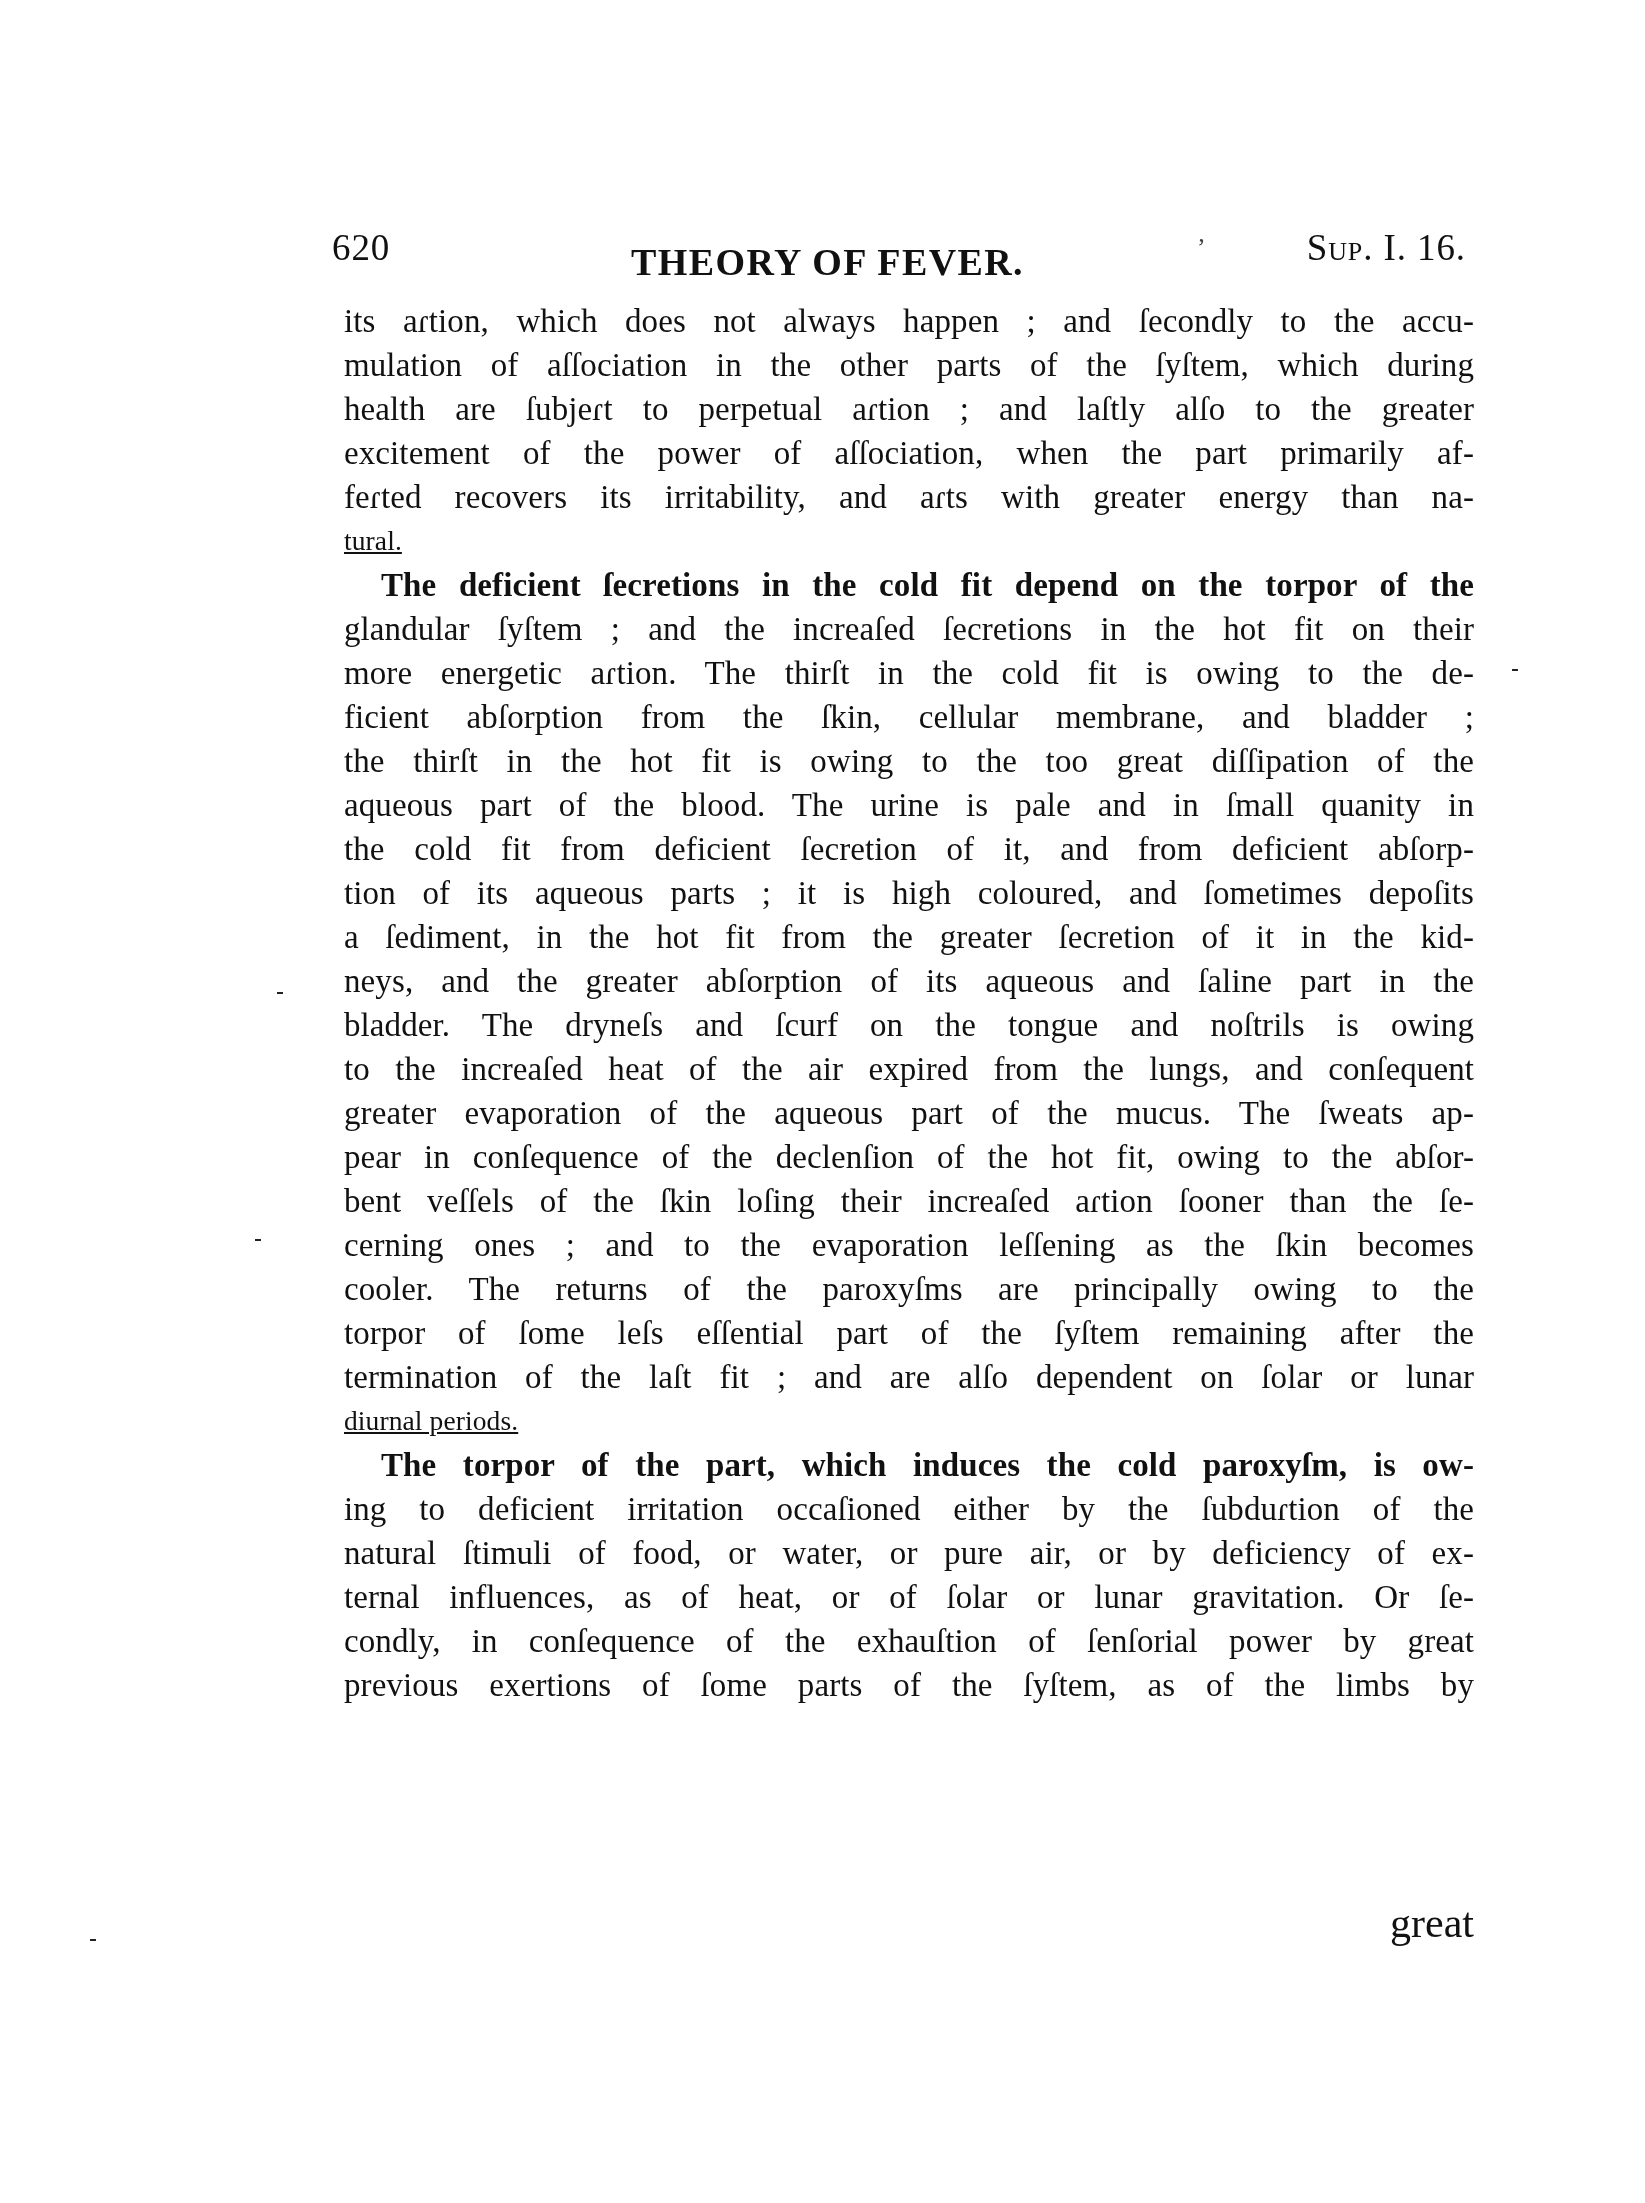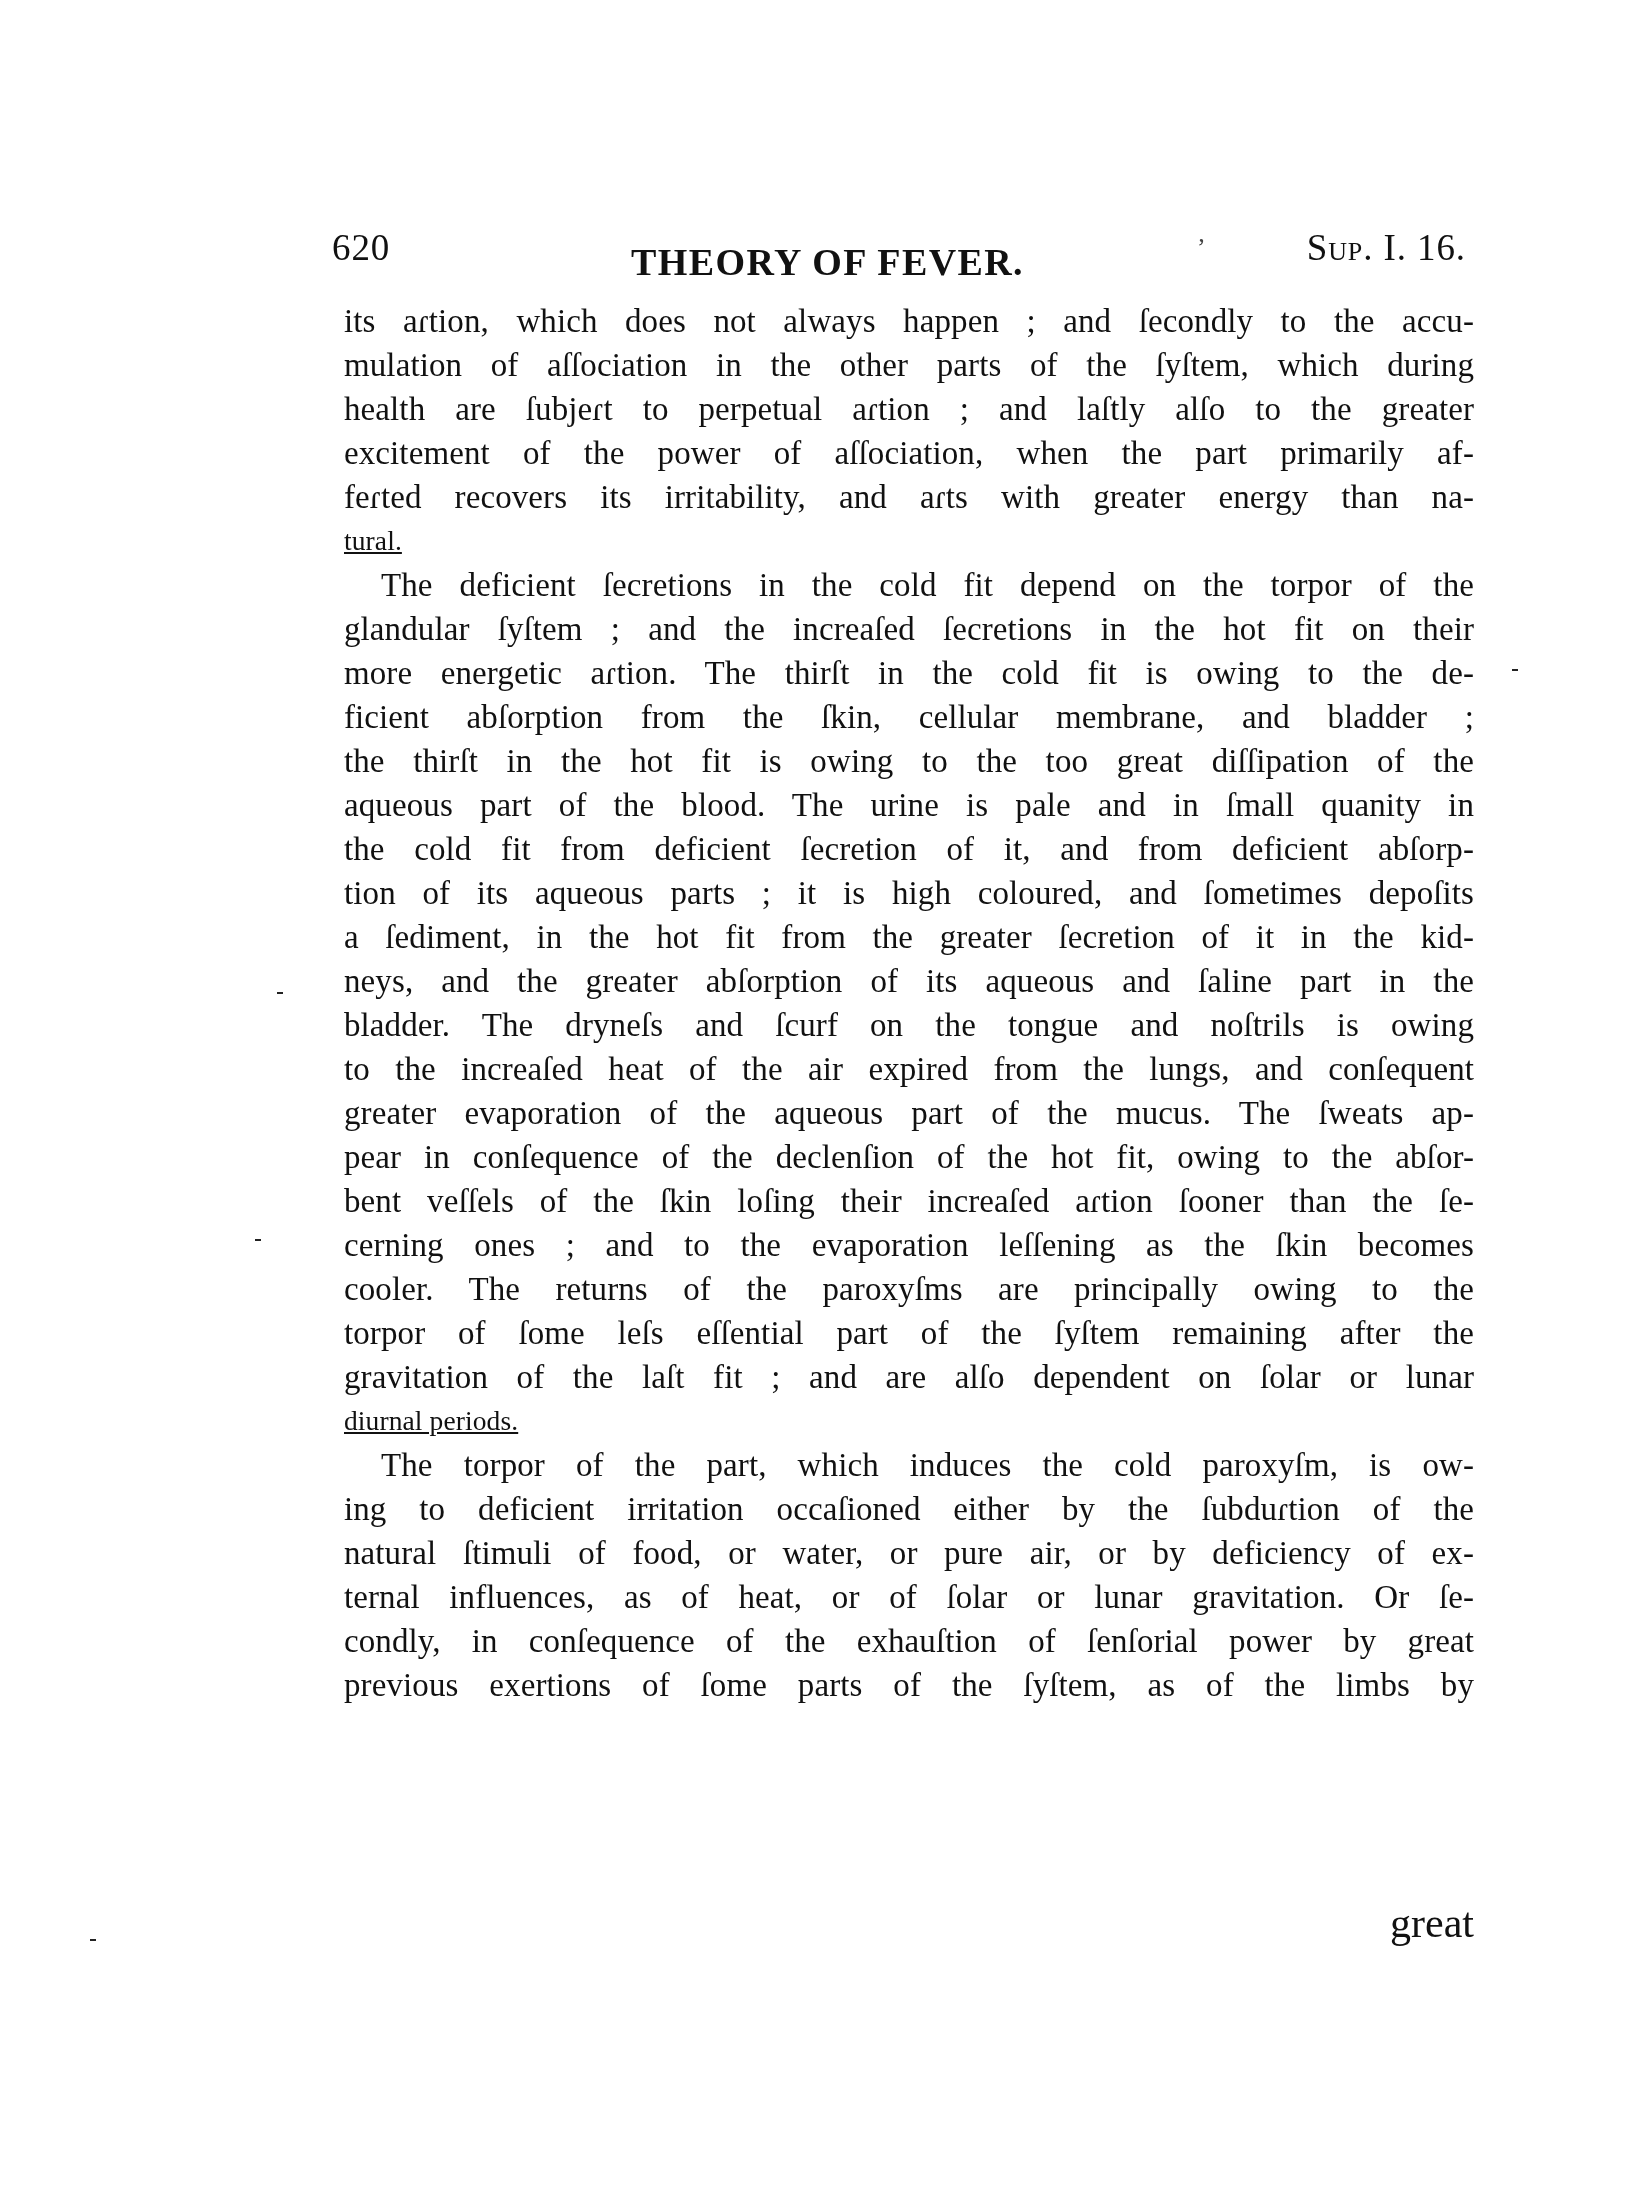--- a/index.html
+++ b/index.html
@@ -75,20 +75,21 @@
       text-align: justify;
       text-align-last: justify;
       letter-spacing: 0.1px;
       margin-left: 12px;
     }
     .line.last {
       text-align-last: left;
     }
     .line.indent {
       padding-left: 37px;
+      font-weight: bold;
     }
     .line.short {
       font-size: 27.5px;
       text-decoration: underline;
     }
     .catchword {
       position: absolute;
       right: 171px;
       top: 1901px;
       font-size: 42px;
@@ -137,21 +138,21 @@
       <span class="line">a ſediment, in the hot fit from the greater ſecretion of it in the kid-</span>
       <span class="line">neys, and the greater abſorption of its aqueous and ſaline part in the</span>
       <span class="line">bladder. The dryneſs and ſcurf on the tongue and noſtrils is owing</span>
       <span class="line">to the increaſed heat of the air expired from the lungs, and conſequent</span>
       <span class="line">greater evaporation of the aqueous part of the mucus. The ſweats ap-</span>
       <span class="line">pear in conſequence of the declenſion of the hot fit, owing to the abſor-</span>
       <span class="line">bent veſſels of the ſkin loſing their increaſed aɾtion ſooner than the ſe-</span>
       <span class="line">cerning ones ; and to the evaporation leſſening as the ſkin becomes</span>
       <span class="line">cooler. The returns of the paroxyſms are principally owing to the</span>
       <span class="line">torpor of ſome leſs eſſential part of the ſyſtem remaining after the</span>
-      <span class="line">gravitation of the laſt fit ; and are alſo dependent on ſolar or lunar</span>
+      <span class="line">termination of the laſt fit ; and are alſo dependent on ſolar or lunar</span>
       <span class="line last short">diurnal periods.</span>
     </div>
 
     <div>
       <span class="line indent">The torpor of the part, which induces the cold paroxyſm, is ow-</span>
       <span class="line">ing to deficient irritation occaſioned either by the ſubduɾtion of the</span>
       <span class="line">natural ſtimuli of food, or water, or pure air, or by deficiency of ex-</span>
       <span class="line">ternal influences, as of heat, or of ſolar or lunar gravitation. Or ſe-</span>
       <span class="line">condly, in conſequence of the exhauſtion of ſenſorial power by great</span>
       <span class="line">previous exertions of ſome parts of the ſyſtem, as of the limbs by</span>

